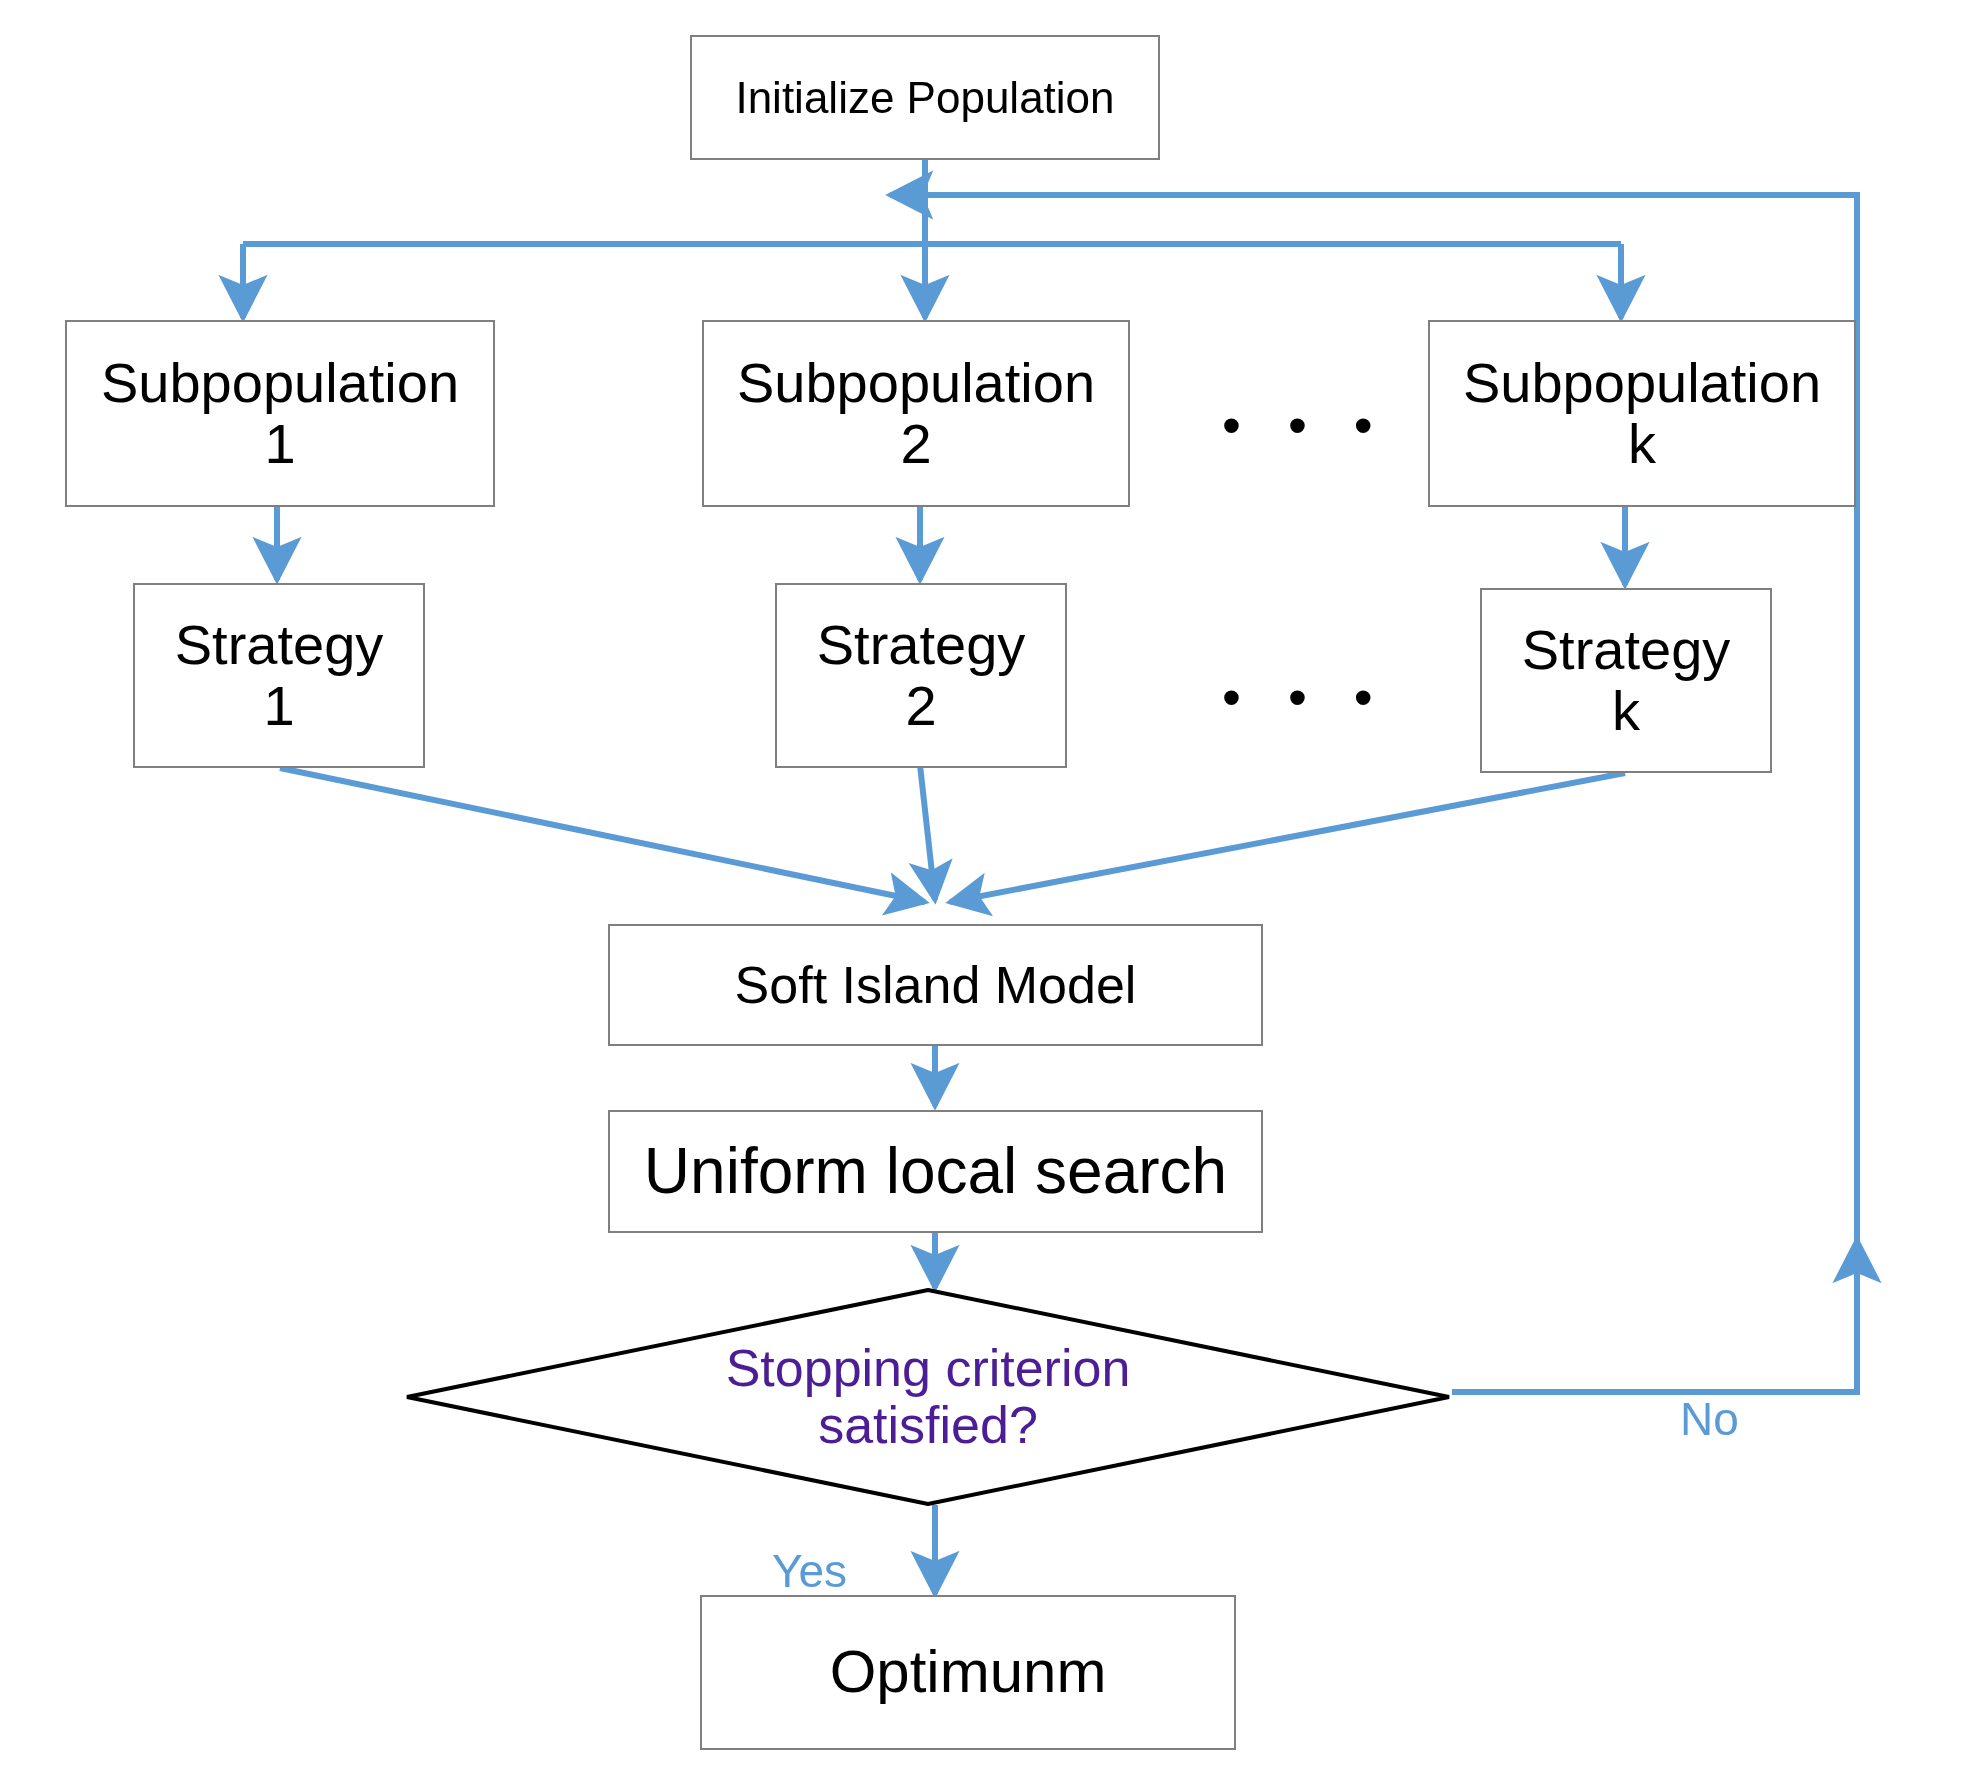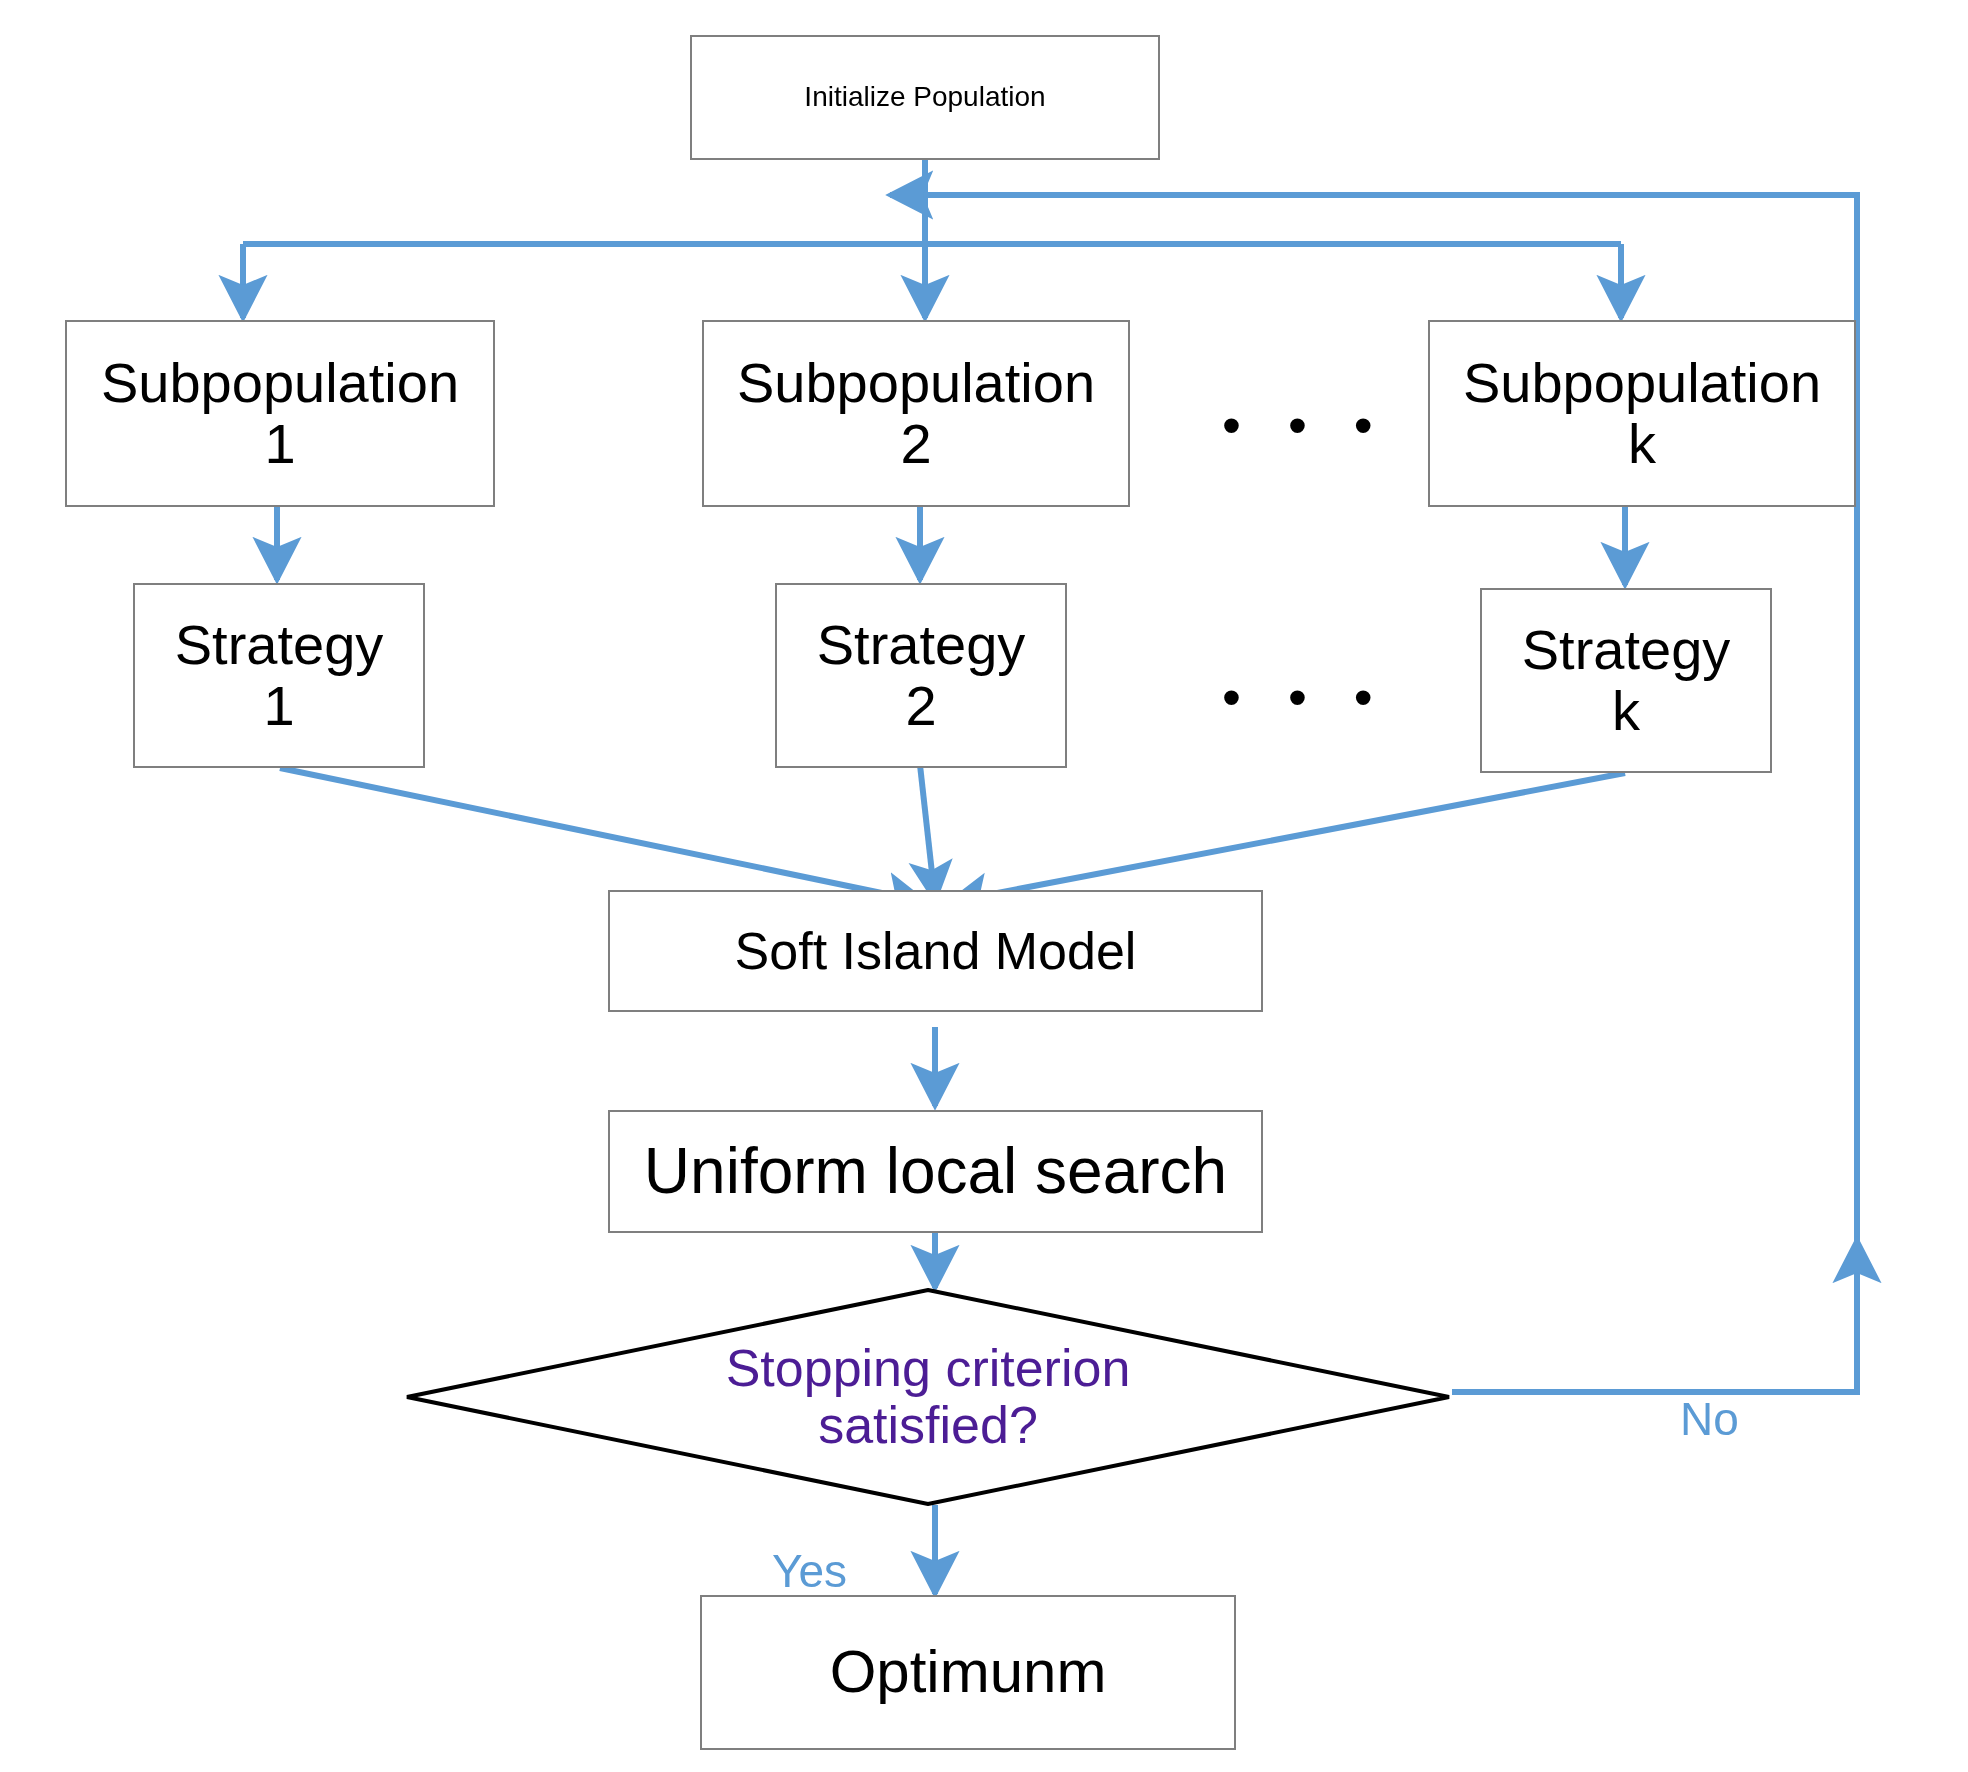--- a/index.html
+++ b/index.html
@@ -112,21 +112,21 @@
 
       <path d="M 935,1233 L 935,1288" marker-end="url(#arrow)"></path>
 
       <path d="M 935,1505 L 935,1594" marker-end="url(#arrow)"></path>
 
       <path d="M 1452,1392 L 1857,1392 L 1857,195 L 890,195" marker-end="url(#arrow)"></path>
       <path d="M 1857,1300 L 1857,1240" marker-end="url(#arrow)"></path>
     </g>
   </svg>
 
-  <div class="node" style="left:690px; top:35px; width:470px; height:125px; font-size:28px;">
+  <div class="node" style="left:690px; top:35px; width:470px; height:125px; font-size:44px;">
     <span>Initialize Population</span>
   </div>
 
   <div class="node" style="left:65px; top:320px; width:430px; height:187px; font-size:56px;">
     <span>Subpopulation
 1</span>
   </div>
 
   <div class="node" style="left:702px; top:320px; width:428px; height:187px; font-size:56px;">
     <span>Subpopulation
@@ -150,21 +150,21 @@
 2</span>
   </div>
 
   <div class="node" style="left:1480px; top:588px; width:292px; height:185px; font-size:56px;">
     <span>Strategy
 k</span>
   </div>
 
   <div class="ellipsis" style="left:1222px; top:670px;">• • •</div>
 
-  <div class="node" style="left:608px; top:890px; width:655px; height:122px; font-size:52px;">
+  <div class="node" style="left:608px; top:924px; width:655px; height:122px; font-size:52px;">
     <span>Soft Island Model</span>
   </div>
 
   <div class="node" style="left:608px; top:1110px; width:655px; height:123px; font-size:64px;">
     <span>Uniform local search</span>
   </div>
 
   <div class="diamond-wrap" style="left:404px; top:1288px; width:1048px; height:218px;">
     <svg width="1048" height="218" viewBox="0 0 1048 218" style="position:absolute; left:0; top:0;">
       <polygon points="524,2 1045,109 524,216 3,109" fill="#ffffff" stroke="#000000" stroke-width="4"></polygon>

